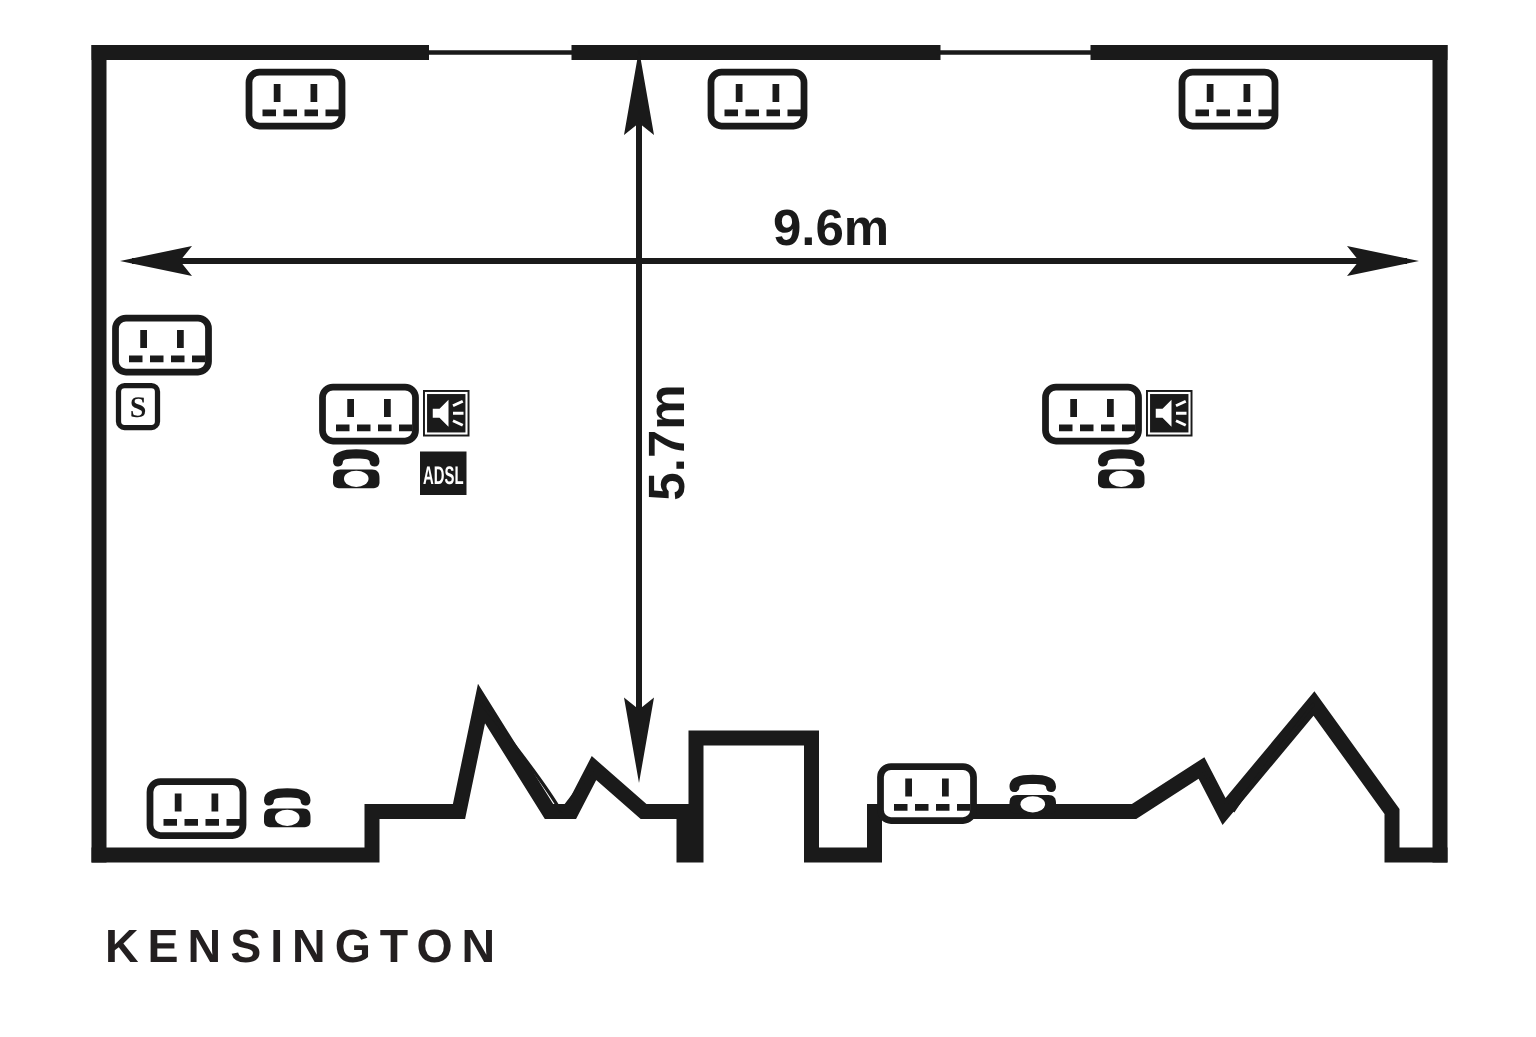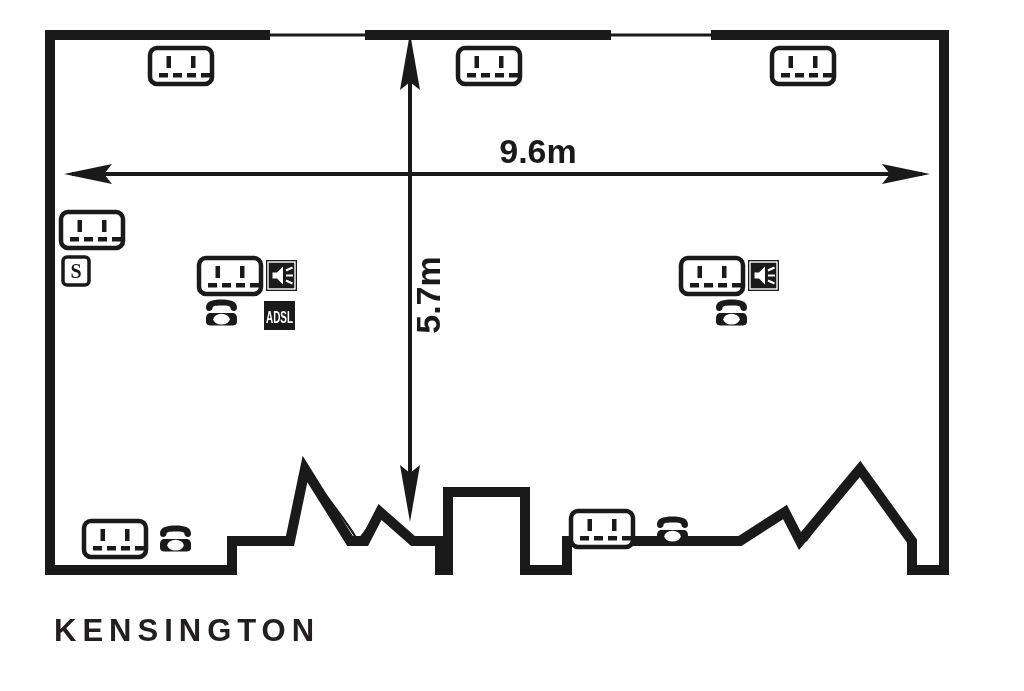--- a/index.html
+++ b/index.html
@@ -9,21 +9,21 @@
   }
   body {
     width: 1024px;
     height: 691px;
     font-family: "Liberation Sans", sans-serif;
     overflow: hidden;
     position: relative;
   }
   #floorplan-root {
     position: absolute;
-    left: 0;
+    left: 16px;
     top: 0;
     width: 960px;
     height: 691px;
   }
   svg#plan-svg {
     display: block;
     width: 1024px;
     height: 691px;
     background: #ffffff;
   }

